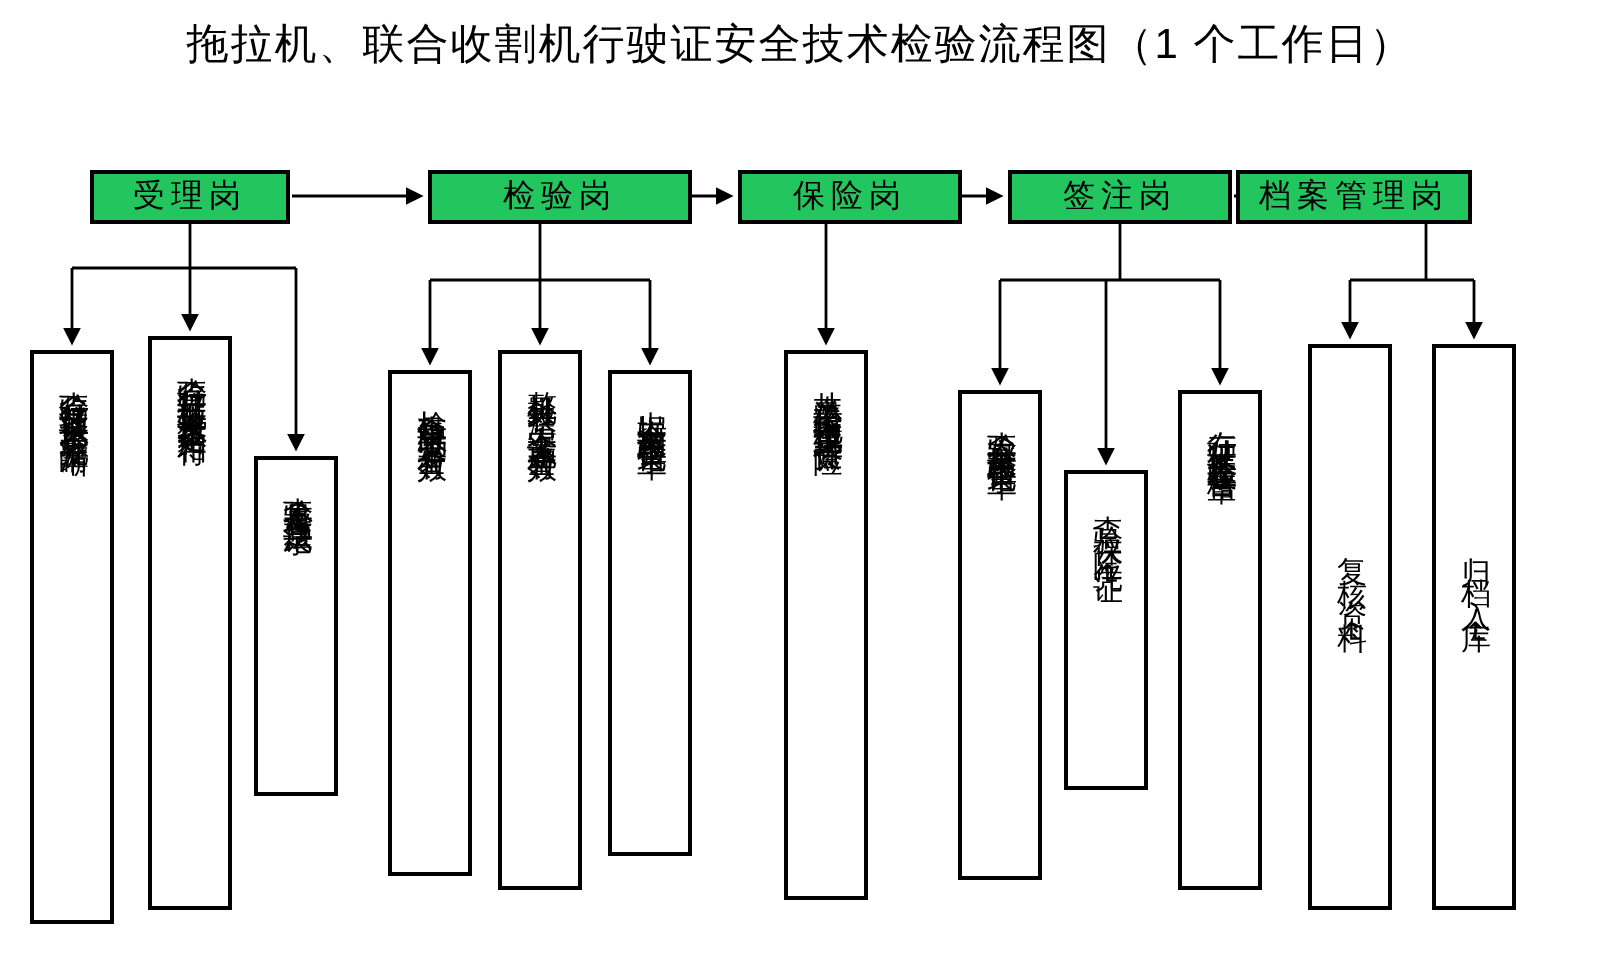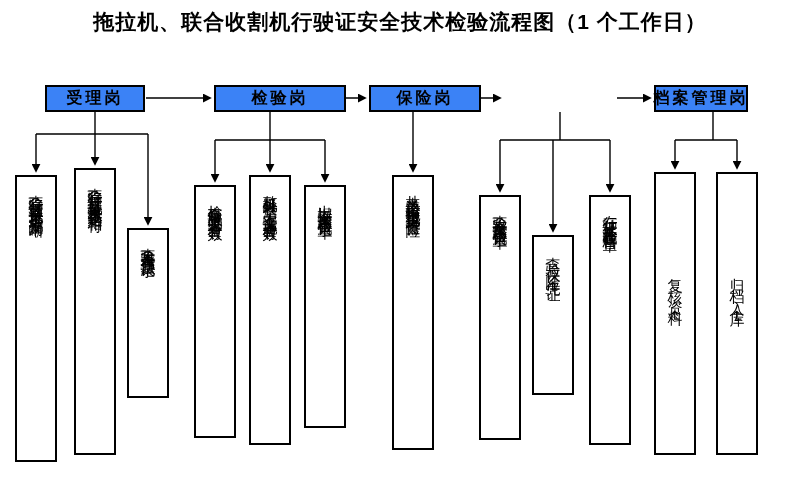--- a/index.html
+++ b/index.html
@@ -12,41 +12,41 @@
     color: #000;
     overflow: hidden;
   }
   .title {
     position: absolute;
     top: 8px;
     left: 0;
     width: 100%;
     text-align: center;
     font-size: 21px;
-    font-weight: bold;
+    font-weight: normal;
     letter-spacing: 1px;
     white-space: nowrap;
   }
   .connectors {
     position: absolute;
     top: 0; left: 0;
     pointer-events: none;
   }
   .stage-box {
     position: absolute;
     top: 85px;
     height: 27px;
     border: 2px solid #000;
-    background: #3b82f6;
+    background: #22c55e;
     box-sizing: border-box;
     display: flex;
     align-items: center;
     justify-content: center;
     font-size: 16px;
-    font-weight: bold;
+    font-weight: normal;
     letter-spacing: 3px;
     white-space: nowrap;
   }
   .task-box {
     position: absolute;
     width: 42px;
     border: 2px solid #000;
     background: #fff;
     box-sizing: border-box;
     writing-mode: vertical-rl;
@@ -109,21 +109,22 @@
       <line x1="713" y1="112" x2="713" y2="140"></line>
       <line x1="675" y1="140" x2="737" y2="140"></line>
       <line x1="675" y1="140" x2="675" y2="168" marker-end="url(#arrow)"></line>
       <line x1="737" y1="140" x2="737" y2="168" marker-end="url(#arrow)"></line>
     </g>
   </svg>
 
   <div class="stage-box" style="left:45px;width:100px">受理岗</div>
   <div class="stage-box" style="left:214px;width:132px">检验岗</div>
   <div class="stage-box" style="left:369px;width:112px">保险岗</div>
-  <div class="stage-box" style="left:654px;width:94px">档案管理岗</div>
+  <div class="stage-box" style="left:504px;width:112px">签注岗</div>
+  <div class="stage-box" style="left:618px;width:118px">档案管理岗</div>
 
   <div class="task-box" style="left:15px;top:175px;height:287px">查验行驶证各项记录是否完整清晰↵</div>
   <div class="task-box" style="left:74px;top:168px;height:287px">查验行驶证与机车技术参数是否相符↵</div>
   <div class="task-box" style="left:127px;top:228px;height:170px">查验是否有违法记录↵</div>
 
   <div class="task-box" style="left:194px;top:185px;height:253px">检查号牌号码是否齐全有效↵</div>
   <div class="task-box" style="left:249px;top:175px;height:270px">整机外表整洁 安全设施齐全有效↵</div>
   <div class="task-box" style="left:304px;top:185px;height:243px">出据安全技术检验记录单↵</div>
 
   <div class="task-box" style="left:392px;top:175px;height:275px">从事道路运输拖拉机第三者责任险↵</div>

